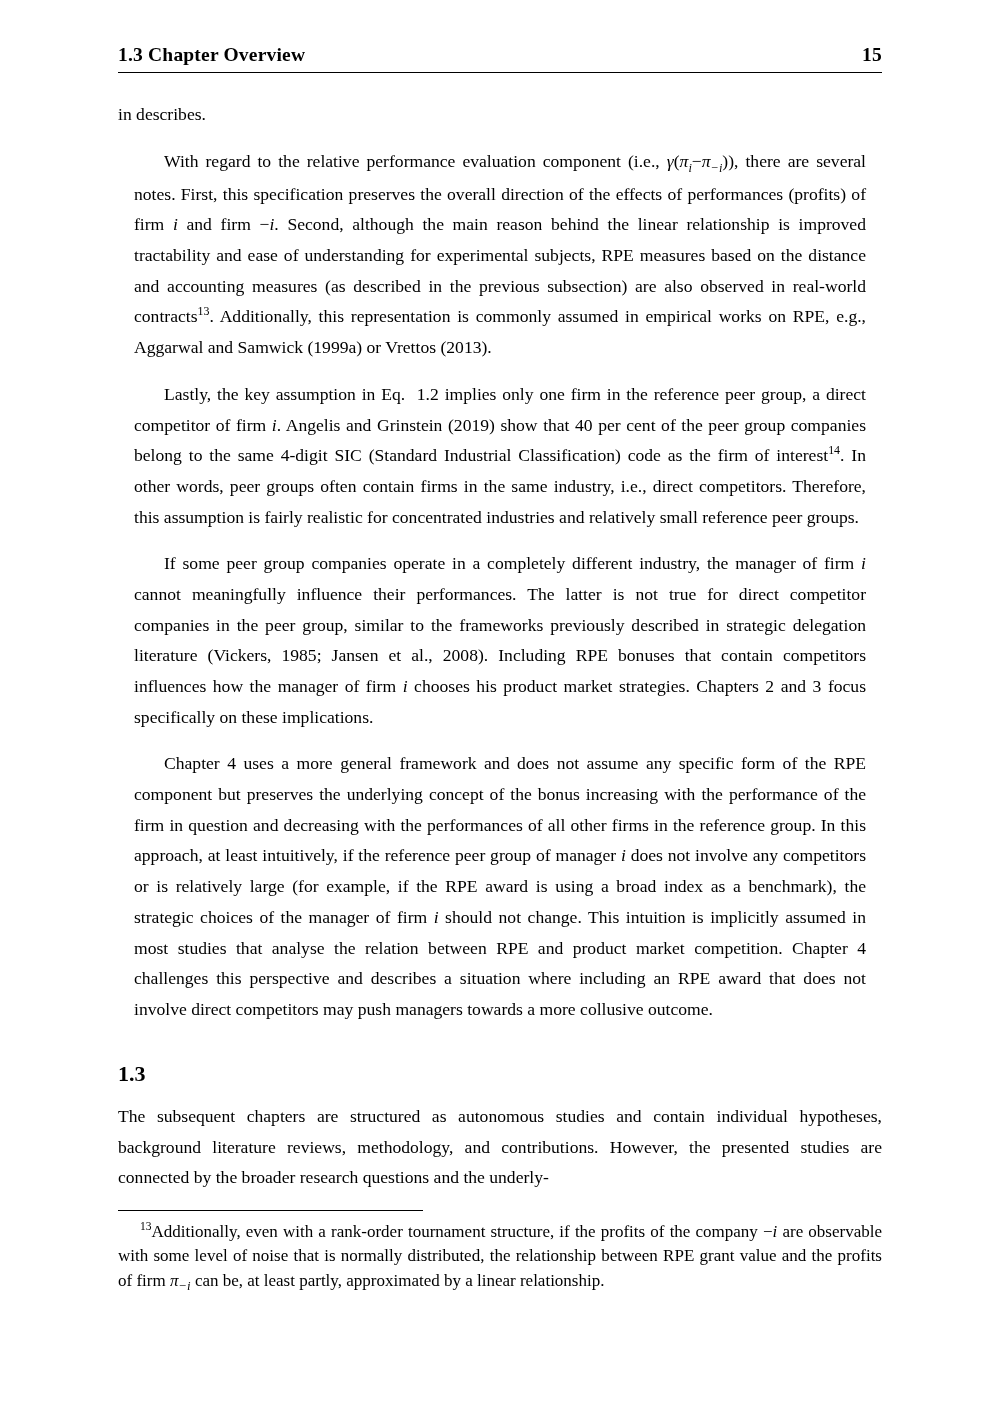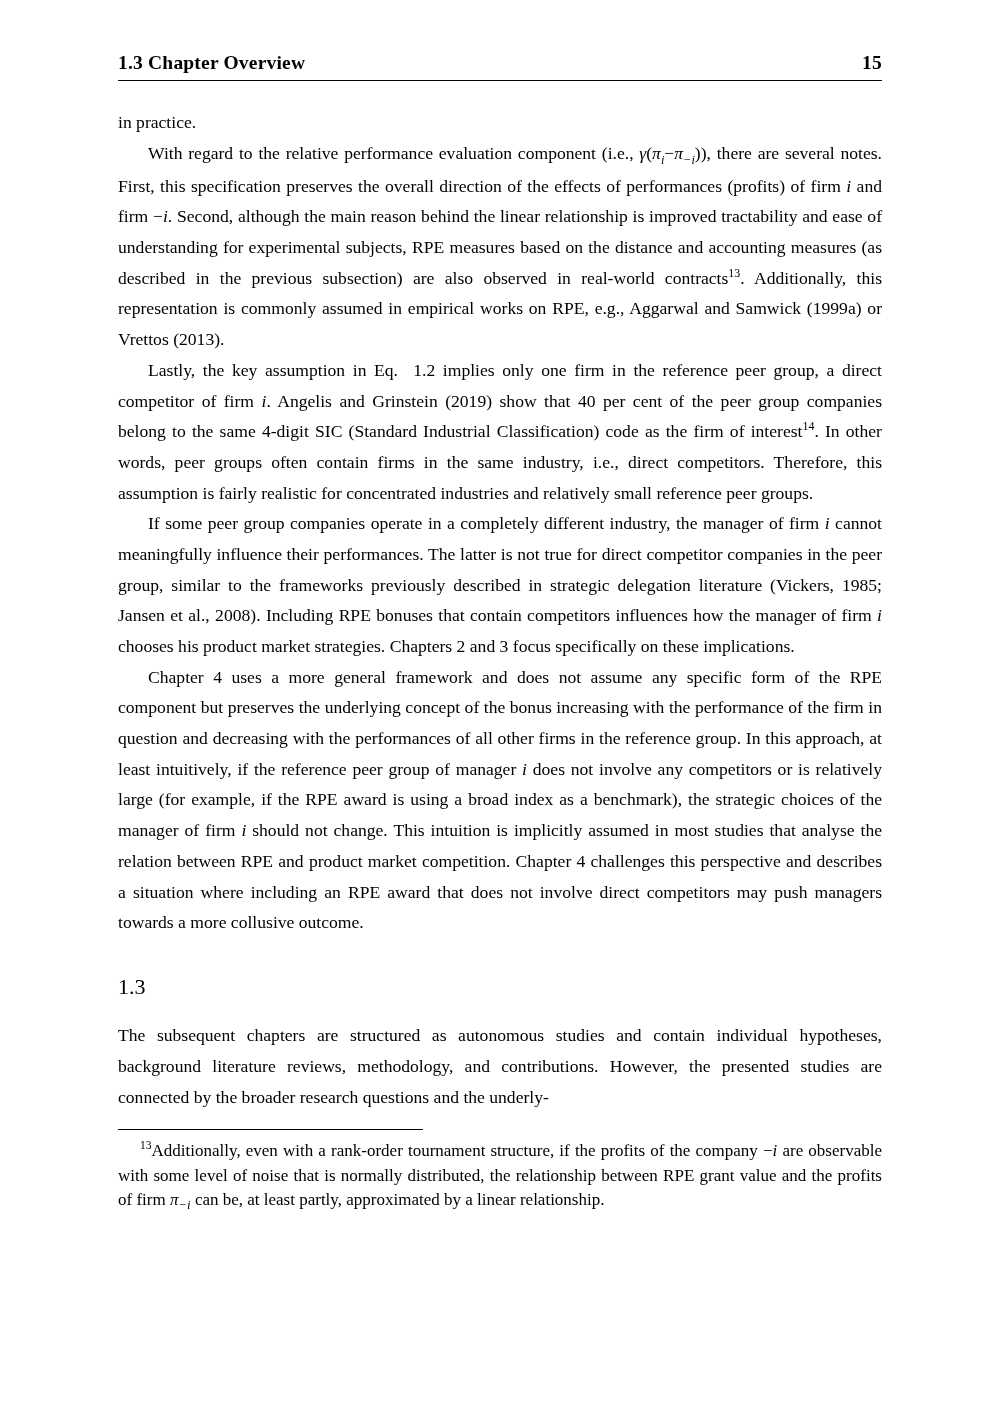--- a/index.html
+++ b/index.html
@@ -11,21 +11,21 @@
     width: 1000px;
     height: 1414px;
     font-family: "Liberation Serif", serif;
     color: #000000;
     position: relative;
     overflow: hidden;
   }
   .page {
     position: absolute;
     left: 118px;
-    top: 52px;
+    top: 44px;
     width: 764px;
   }
   .header {
     display: flex;
     align-items: baseline;
     justify-content: space-between;
     font-weight: bold;
     font-size: 19.5px;
     letter-spacing: 0.2px;
   }
@@ -47,27 +47,27 @@
     line-height: 1.745;
     text-align: justify;
     text-justify: inter-word;
     hyphens: none;
   }
   p.para {
     margin: 0;
     text-indent: 0;
   }
   p.indent {
-    margin: 0;
+    margin: 16px;
     text-indent: 30px;
   }
   .sec-heading {
     margin-top: 30px;
-    margin-bottom: 14px;
-    font-weight: normal;
+    margin-bottom: 8px;
+    font-weight: bold;
     font-size: 22px;
     display: flex;
     align-items: baseline;
   }
   .sec-num {
     width: 68px;
     display: inline-block;
   }
   .math-i {
     font-family: "Liberation Serif", serif;
@@ -102,21 +102,21 @@
 <div class="page">
 
   <div class="header">
     <span class="header-title">1.3 Chapter Overview</span>
     <span class="header-page">15</span>
   </div>
   <div class="header-rule"></div>
 
   <div class="body-text">
 
-    <p class="para"><span>in practice.</span></p>
+    <p class="para"><span>in describes.</span></p>
 
     <p class="indent">With regard to the relative performance evaluation component (i.e., <span class="math-i">γ</span>(<span class="math-i">π<sub style="font-size:0.7em">i</sub></span>−<span class="math-i">π<sub style="font-size:0.7em">−i</sub></span>)), there are several notes. First, this specification preserves the overall direction of the effects of performances (profits) of firm <span class="math-i">i</span> and firm −<span class="math-i">i</span>. Second, although the main reason behind the linear relationship is improved tractability and ease of understanding for experimental subjects, RPE measures based on the distance and accounting measures (as described in the previous subsection) are also observed in real-world contracts<sup>13</sup>. Additionally, this representation is commonly assumed in empirical works on RPE, e.g., Aggarwal and Samwick (1999a) or Vrettos (2013).</p>
 
     <p class="indent">Lastly, the key assumption in Eq.&nbsp; 1.2 implies only one firm in the reference peer group, a direct competitor of firm <span class="math-i">i</span>. Angelis and Grinstein (2019) show that 40 per cent of the peer group companies belong to the same 4-digit SIC (Standard Industrial Classification) code as the firm of interest<sup>14</sup>. In other words, peer groups often contain firms in the same industry, i.e., direct competitors. Therefore, this assumption is fairly realistic for concentrated industries and relatively small reference peer groups.</p>
 
     <p class="indent">If some peer group companies operate in a completely different industry, the manager of firm <span class="math-i">i</span> cannot meaningfully influence their performances. The latter is not true for direct competitor companies in the peer group, similar to the frameworks previously described in strategic delegation literature (Vickers, 1985; Jansen et al., 2008). Including RPE bonuses that contain competitors influences how the manager of firm <span class="math-i">i</span> chooses his product market strategies. Chapters 2 and 3 focus specifically on these implications.</p>
 
     <p class="indent">Chapter 4 uses a more general framework and does not assume any specific form of the RPE component but preserves the underlying concept of the bonus increasing with the performance of the firm in question and decreasing with the performances of all other firms in the reference group. In this approach, at least intuitively, if the reference peer group of manager <span class="math-i">i</span> does not involve any competitors or is relatively large (for example, if the RPE award is using a broad index as a benchmark), the strategic choices of the manager of firm <span class="math-i">i</span> should not change. This intuition is implicitly assumed in most studies that analyse the relation between RPE and product market competition. Chapter 4 challenges this perspective and describes a situation where including an RPE award that does not involve direct competitors may push managers towards a more collusive outcome.</p>
 
     <div class="sec-heading">

